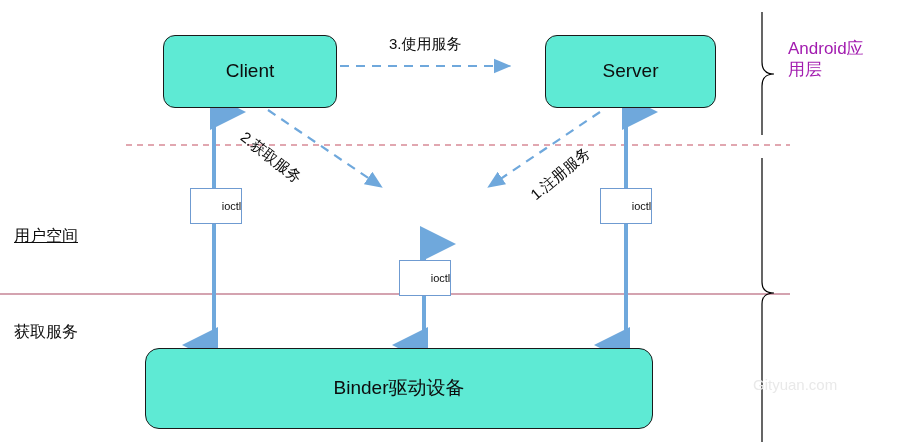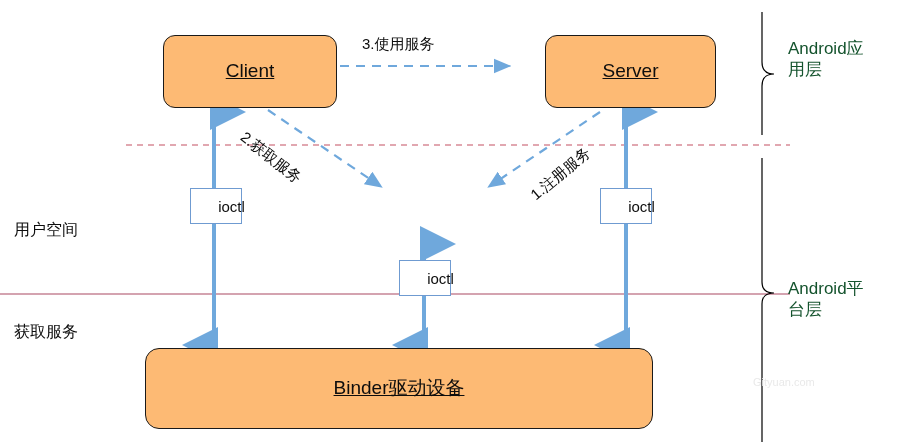--- a/index.html
+++ b/index.html
@@ -20,100 +20,99 @@
   #diagram-svg {
     position: absolute;
     left: 0;
     top: 0;
     width: 921px;
     height: 448px;
   }
   .node-box {
     position: absolute;
     box-sizing: border-box;
-    background: #fdba74;
+    background: #5eead4;
     border: 1.6px solid #1a1a1a;
     border-radius: 12px;
     display: flex;
     align-items: center;
     justify-content: center;
     text-align: center;
     color: #0d0d0d;
     font-size: 19px;
     line-height: 1.28;
     z-index: 3;
-    text-decoration: underline;
   }
   #node-client  { left: 163px; top: 35px;  width: 174px; height: 73px; }
   #node-server  { left: 545px; top: 35px;  width: 171px; height: 73px; }
   #node-sm      { left: 315px; top: 189px; width: 218px; height: 52px; border-radius: 10px; }
   #node-binder  { left: 145px; top: 348px; width: 508px; height: 81px;
                   flex-direction: column; border-radius: 14px; }
   #node-binder .binder-line { display: block; }
 
   .ioctl-box {
     position: absolute;
     box-sizing: border-box;
     background: #ffffff;
     border: 1px solid #6f9bd1;
     color: #0d0d0d;
-    font-size: 15px;
+    font-size: 11px;
     display: flex;
     align-items: center;
     justify-content: center;
     z-index: 4;
     padding-left: 31px;
   }
   #ioctl-left   { left: 190px; top: 188px; width: 52px; height: 36px; }
   #ioctl-mid    { left: 399px; top: 260px; width: 52px; height: 36px; }
   #ioctl-right  { left: 600px; top: 188px; width: 52px; height: 36px; }
 
   .space-label {
     position: absolute;
     font-size: 16px;
     color: #0d0d0d;
     white-space: nowrap;
     z-index: 3;
   }
-  #label-user    { left: 14px; top: 220px; }
+  #label-user    { left: 14px; top: 226px; text-decoration: underline; }
   #label-kernel  { left: 14px; top: 322px; }
 
   .brace-label {
     position: absolute;
     font-size: 17px;
-    color: #14532d;
+    color: #a21caf;
     line-height: 1.26;
     z-index: 3;
     width: 110px;
   }
   #brace-label-app  { left: 788px; top: 38px; }
   #brace-label-plat { left: 788px; top: 278px; }
 
   .flow-label {
     position: absolute;
     font-size: 15px;
     color: #0d0d0d;
     white-space: nowrap;
     z-index: 5;
   }
-  #flow-3 { left: 362px; top: 35px; text-align: center; }
+  #flow-3 { left: 389px; top: 35px; text-align: center; }
   #flow-2 {
     left: 248px; top: 128px;
     transform: rotate(38deg);
     transform-origin: left top;
   }
   #flow-1 {
     left: 527px; top: 190px;
     transform: rotate(-40deg);
     transform-origin: left top;
   }
   #watermark {
     position: absolute;
     left: 753px; top: 376px;
-    font-size: 11px;
+    font-size: 15px;
     color: #e9e9e9;
     white-space: nowrap;
     z-index: 2;
   }
 </style>
 </head>
 <body>
 
 <div id="canvas">
 
@@ -176,20 +175,16 @@
   <div class="flow-label" id="flow-2">2.获取服务</div>
   <div class="flow-label" id="flow-1">1.注册服务</div>
 
   <div class="space-label" id="label-user">用户空间</div>
   <div class="space-label" id="label-kernel">获取服务</div>
 
   <div class="brace-label" id="brace-label-app">
     <span>Android应</span><br>
     <span>用层</span>
   </div>
-  <div class="brace-label" id="brace-label-plat">
-    <span>Android平</span><br>
-    <span>台层</span>
-  </div>
 
   <div id="watermark">Gityuan.com</div>
 
 </div>
 
 </body></html>

